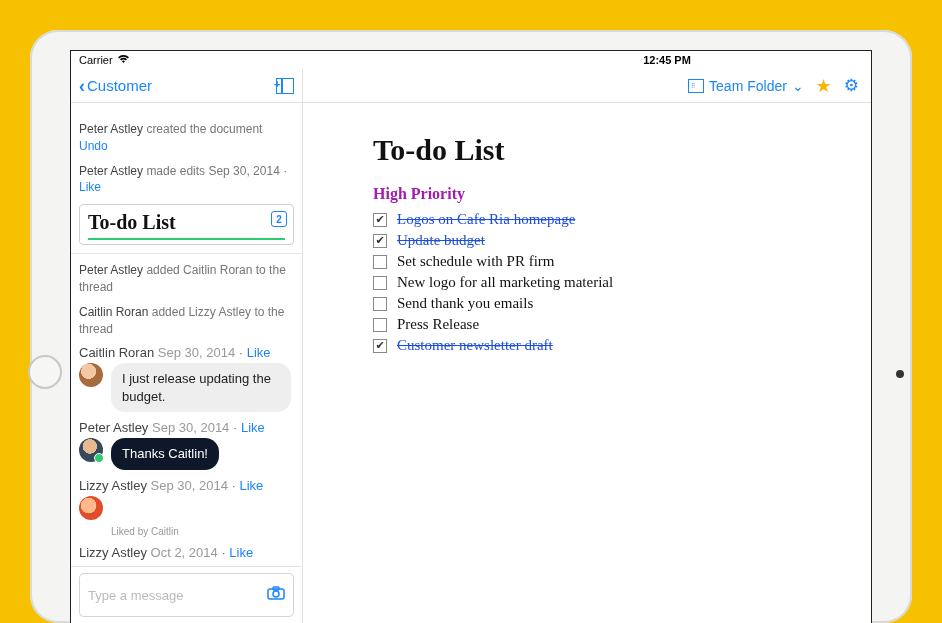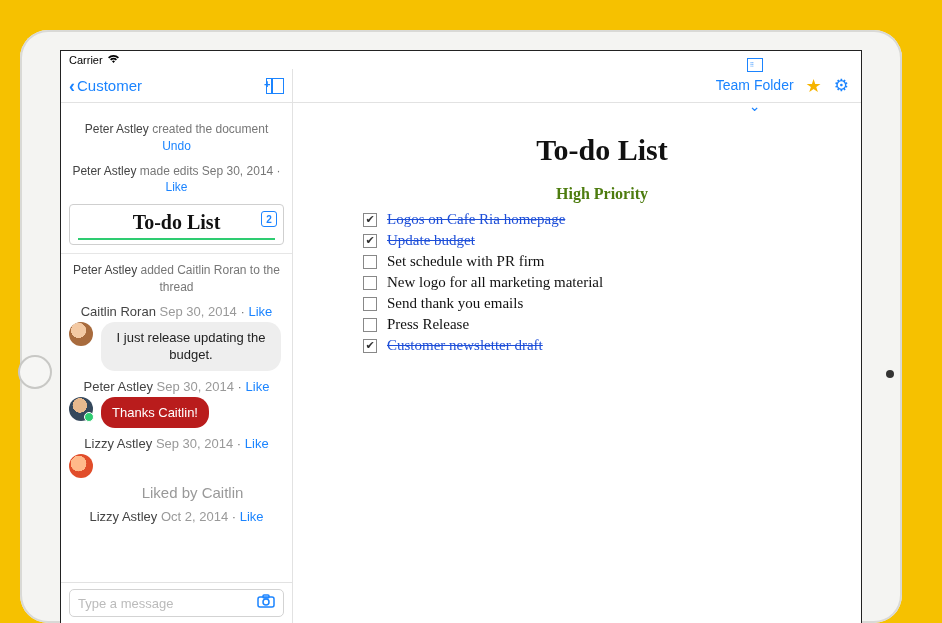--- a/index.html
+++ b/index.html
@@ -6,21 +6,21 @@
   body {
     background: #f6c100;
     font-family: -apple-system, "Helvetica Neue", Arial, sans-serif;
     width: 942px;
     height: 623px;
     overflow: hidden;
     position: relative;
   }
   .ipad-frame {
     position: absolute;
-    left: 20px;
+    left: 30px;
     top: 30px;
     width: 882px;
     height: 593px;
     background: #f4f4f2;
     border-radius: 28px;
     padding: 20px 40px 0 40px;
     box-shadow: inset 0 0 0 2px #d9d9d6;
   }
   .home-button {
     position: absolute;
@@ -77,27 +77,27 @@
     height: 100%;
   }
   .back-btn { color:#1b84ff; font-size:15px; display:flex; align-items:center; gap:2px; }
   .back-chevron { font-size:18px; font-weight:600; line-height:1; }
   .collapse-icon { width:18px; height:16px; border:1.5px solid #1b84ff; position:relative; }
   .collapse-icon::before { content:""; position:absolute; left:4px; top:0; bottom:0; width:1.5px; background:#1b84ff;}
   .collapse-icon::after { content:"+"; position:absolute; left:-3px; top:-1px; font-size:11px; color:#1b84ff; font-weight:700;}
   .toolbar-right {
     flex:1; display:flex; justify-content:flex-end; align-items:center; gap:12px; padding-right:12px;
   }
-  .folder-btn { color:#1b84ff; font-size:14px; display:flex; align-items:center; gap:5px;flex-direction:column; }
+  .folder-btn { color:#1b84ff; font-size:14px; display:flex; align-items:center; gap:5px; }
   .folder-icon { width:16px; height:14px; border:1.5px solid #1b84ff; position:relative; }
   .folder-icon::before { content:"⠿"; font-size:6px; color:#1b84ff; position:absolute; left:2px; top:2px; }
   .star-icon { color:#f6b400; font-size:18px; }
   .gear-icon { color:#1b84ff; font-size:17px; }
 
-  .content { flex:1; display:flex; overflow:hidden;text-align:center; }
+  .content { flex:1; display:flex; overflow:hidden; }
   .sidebar {
     width: 232px;
     border-right:1px solid #e2e2e2;
     display:flex; flex-direction:column;
     font-size:12px;
     color:#777;
     overflow:hidden;
   }
   .feed { flex:1; overflow-y:auto; padding: 10px 8px 4px 8px; }
   .feed-line { margin: 8px 0; line-height:1.4; }
@@ -124,35 +124,35 @@
   .msg-row { display:flex; gap:8px; align-items:flex-start; margin-bottom:6px; }
   .avatar { width:24px; height:24px; border-radius:50%; flex-shrink:0; }
   .avatar.caitlin { background: radial-gradient(circle at 40% 35%, #f3c9a3 35%, #a86b3d 36%); }
   .avatar.peter { background: radial-gradient(circle at 45% 35%, #e7b98e 35%, #35485c 36%); position:relative;}
   .avatar.peter::after{content:"";position:absolute;right:-1px;bottom:-1px;width:8px;height:8px;border-radius:50%;background:#2ecc71;border:1.5px solid #fff;}
   .avatar.lizzy { background: radial-gradient(circle at 40% 40%, #ffb98a 38%, #e14d2a 39%); }
   .bubble {
     background:#eee; border-radius:14px; padding:7px 11px;
     color:#222; font-size:13px; max-width: 180px; line-height:1.35;
   }
-  .bubble.blue { background:#b91c1c; color:#fff; }
-  .liked-by { font-size:15px; color:#999; margin-left:32px; margin-top:2px; }
+  .bubble.blue { background:#0f172a; color:#fff; }
+  .liked-by { font-size:10px; color:#999; margin-left:32px; margin-top:2px; }
   .compose {
     border-top:1px solid #e2e2e2; padding:6px 8px; display:flex; align-items:center;
   }
   .compose-box {
-    flex:1; border:1px solid #d3d3d3; border-radius:5px; height:28px;
+    flex:1; border:1px solid #d3d3d3; border-radius:5px; height:44px;
     display:flex; align-items:center; padding:0 8px; justify-content:space-between;
     color:#bbb; font-size:13px;
   }
   .cam-icon { color:#1b84ff; font-size:16px; }
 
   .document { flex:1; padding: 30px 20px 20px 70px; overflow:auto; }
   .doc-title { font-family: Georgia,'Times New Roman',serif; font-size:30px; font-weight:800; color:#111; margin-bottom:18px;}
-  .section-title { font-family: Georgia,serif; font-weight:800; font-size:16px; color:#4d7c0f; margin-bottom:8px; }
+  .section-title { font-family: Georgia,serif; font-weight:800; font-size:16px; color:#a21caf; margin-bottom:8px; }
   .todo-item { display:flex; align-items:center; gap:10px; margin:4px 0; font-family: Georgia,serif; font-size:15px; color:#111;}
   .checkbox { width:14px; height:14px; border:1.5px solid #888; background:#fff; display:flex; align-items:center; justify-content:center; font-size:11px; color:#333;}
   .checkbox.checked { background:#fff; }
   .done-text { text-decoration: line-through; color:#1d4ed8; }
 </style>
 </head>
 <body>
 
 <div class="ipad-frame">
   <div class="home-button"></div>
@@ -161,20 +161,21 @@
 
     <div class="status-bar">
       <div class="status-left">
         <span>Carrier</span>
         <span class="wifi-icon">
           <svg width="13" height="10" viewBox="0 0 13 10">
               <path d="M6.5 9 L5 7.3 A2.2 2.2 0 0 1 8 7.3 Z M3 5.3 A5 5 0 0 1 10 5.3 L8.8 6.5 A3.3 3.3 0 0 0 4.2 6.5 Z M1 3.3 A8 8 0 0 1 12 3.3 L10.8 4.5 A6.3 6.3 0 0 0 2.2 4.5 Z" fill="#000"></path>
             </svg>
         </span>
       </div>
+      <div class="status-center">12:45 PM</div>
     </div>
 
     <div class="toolbar">
       <div class="toolbar-left">
         <div class="back-btn">
           <span class="back-chevron">‹</span>
           <span>Customer</span>
         </div>
         <div class="collapse-icon"></div>
       </div>
@@ -208,20 +209,24 @@
             <h2>To-do List</h2>
             <div class="underline"></div>
             <div class="badge">2</div>
           </div>
 
           <div class="divider"></div>
 
           <div class="feed-line">
             <span class="actor">Peter Astley</span>
             <span>added Caitlin Roran to the thread</span>
+          </div>
+          <div class="feed-line">
+            <span class="actor">Caitlin Roran</span>
+            <span>added Lizzy Astley to the thread</span>
           </div>
 
           <div id="messages-container">
               <div class="msg-meta"><span class="name">Caitlin Roran</span> <span class="date">Sep 30, 2014</span> · <span class="link" style="color:#1b84ff">Like</span></div>
               <div class="msg-row">
                 <div class="avatar caitlin"></div>
                 <div class="bubble ">I just release updating the budget.</div>
               </div>
               <div class="msg-meta"><span class="name">Peter Astley</span> <span class="date">Sep 30, 2014</span> · <span class="link" style="color:#1b84ff">Like</span></div>
               <div class="msg-row">

